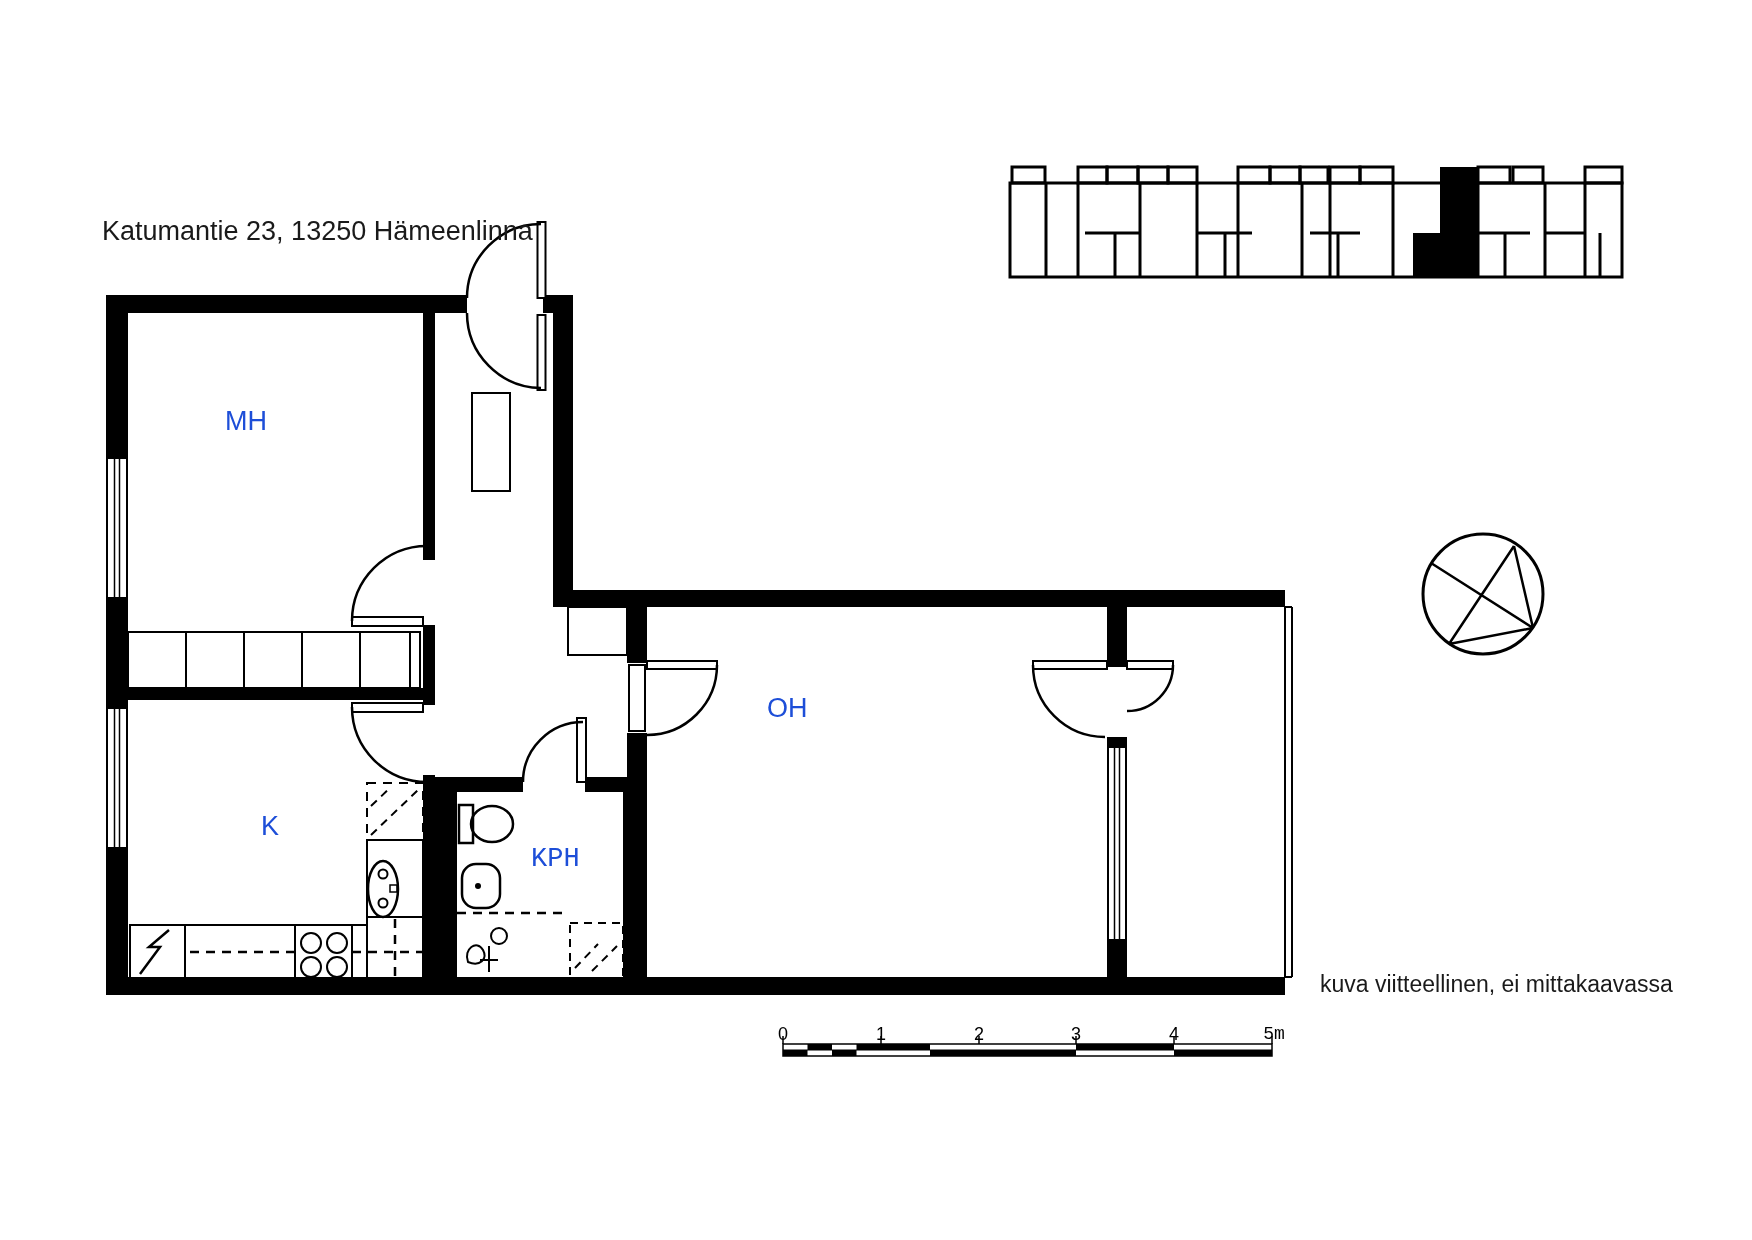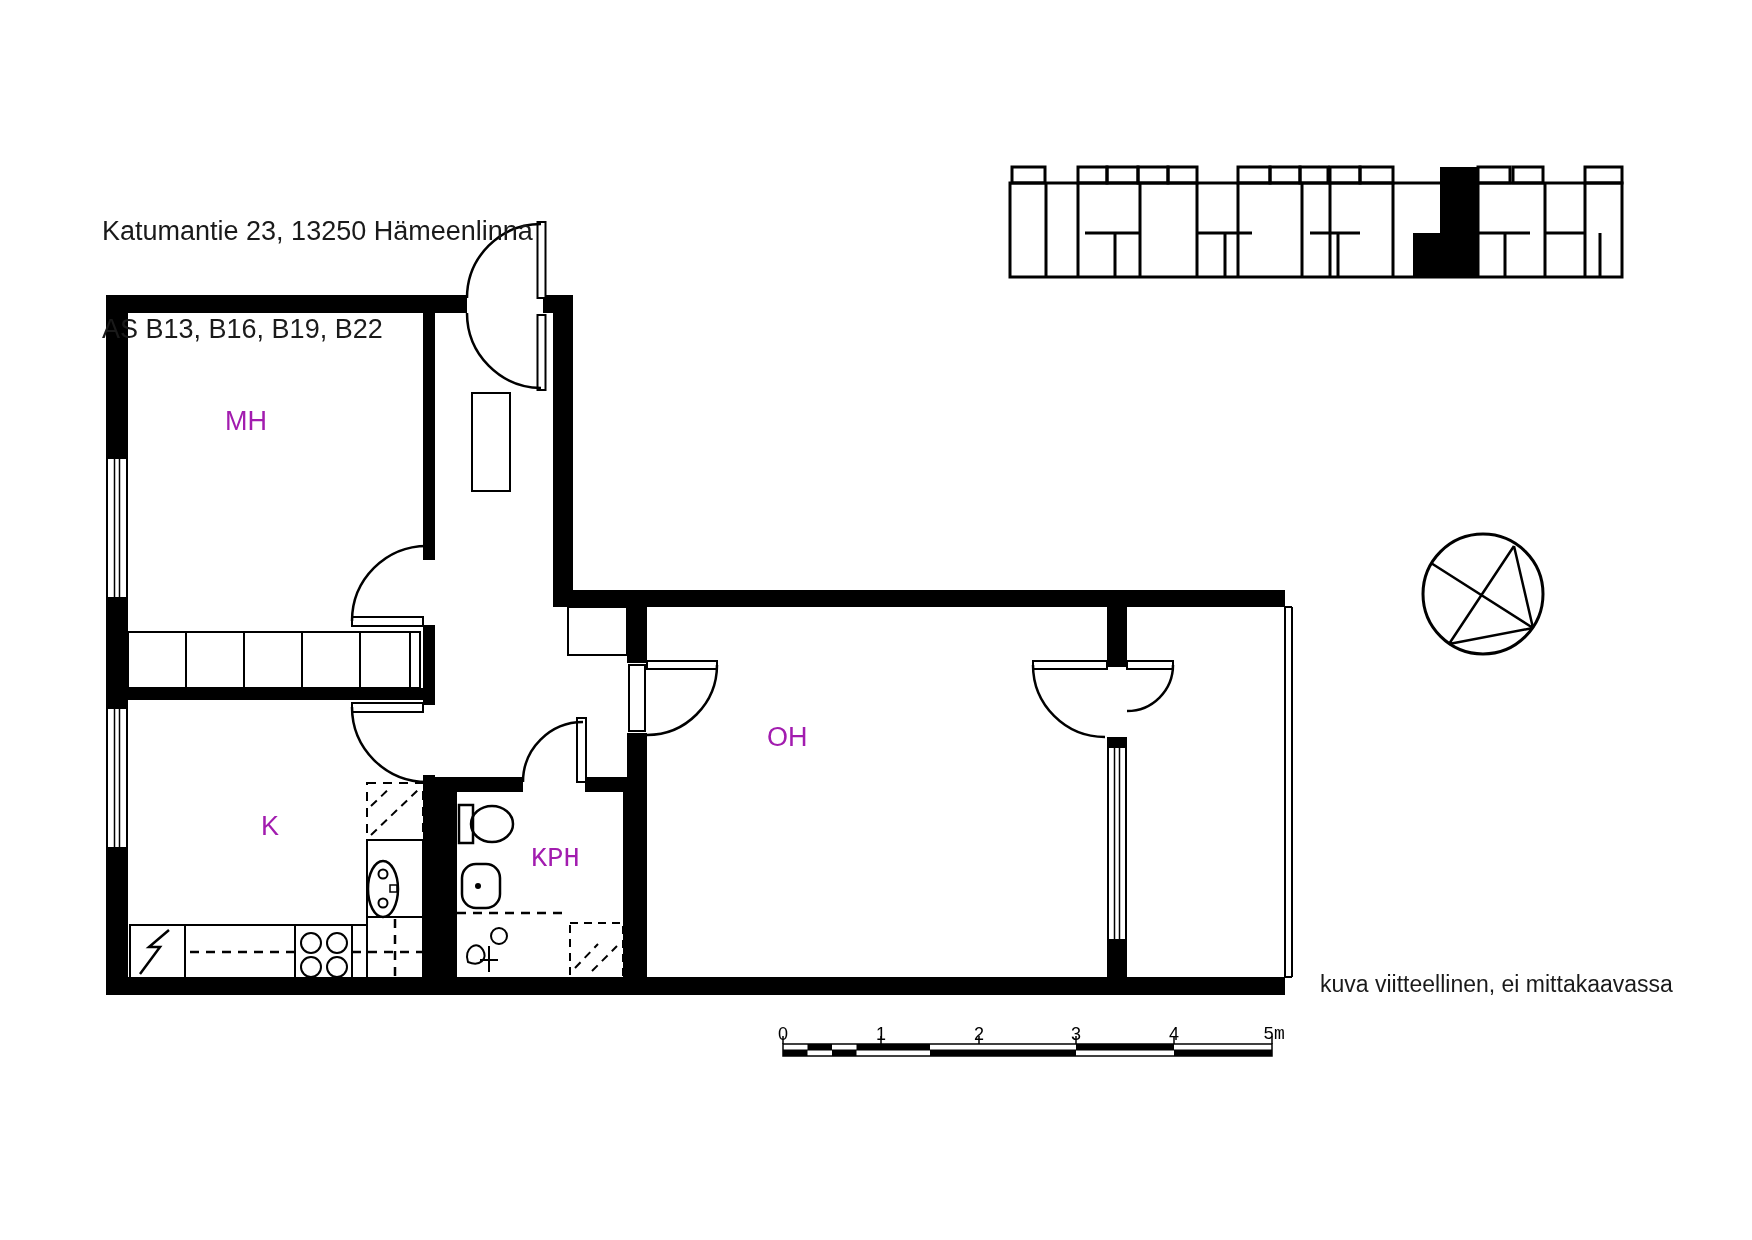--- a/index.html
+++ b/index.html
@@ -6,21 +6,21 @@
   .canvas{
     position:relative;
     width:1752px;height:1103px;
     background:#ffffff;
     font-family:"Liberation Sans",sans-serif;
     overflow:hidden;
   }
   .plan-svg{position:absolute;left:0;top:0;}
   .txt{position:absolute;color:#111;white-space:pre;}
   .header-block{left:102px;top:150px;font-size:27px;line-height:32.5px;color:#1a1a1a;}
-  .room-label{font-size:27px;color:#a21caf;}
+  .room-label{font-size:27px;color:#1d4ed8;}
   .note{left:1320px;top:971px;font-size:23px;color:#1a1a1a;}
   .scale-num{font-size:18px;color:#000;width:36px;text-align:center;top:1024px;}
 </style>
 </head>
 <body>
 
 <div class="canvas">
 
   <svg class="plan-svg" width="1752" height="1240" viewBox="0 0 1752 1240">
 
@@ -222,27 +222,26 @@
         <rect x="832" y="1050" width="24.5" height="6"></rect>
         <rect x="930" y="1050" width="146" height="6"></rect>
         <rect x="1174" y="1050" width="98" height="6"></rect>
       </g>
       <path d="M783,1036 V1044 M881,1036 V1044 M979,1036 V1044 M1076,1036 V1044 M1174,1036 V1044 M1272,1036 V1044" stroke="#000" stroke-width="1.5"></path>
     </g>
   </svg>
 
   <div class="txt header-block">
     <div>Katumantie 23, 13250 Hämeenlinna</div>
-    <div>AS B13, B16, B19, B22</div>
   </div>
 
   <div class="txt room-label" style="left:225px;top:406px;">MH</div>
   <div class="txt room-label" style="left:261px;top:811px;">K</div>
   <div class="txt room-label" style="left:531px;top:844px;font-family:Liberation Mono, monospace;">KPH</div>
-  <div class="txt room-label" style="left:767px;top:722px;">OH</div>
+  <div class="txt room-label" style="left:767px;top:693px;">OH</div>
 
   <div class="txt scale-num" style="left:765px;">0</div>
   <div class="txt scale-num" style="left:863px;">1</div>
   <div class="txt scale-num" style="left:961px;">2</div>
   <div class="txt scale-num" style="left:1058px;">3</div>
   <div class="txt scale-num" style="left:1156px;">4</div>
   <div class="txt scale-num" style="left:1256px;font-family:Liberation Mono, monospace;">5m</div>
 
   <div class="txt note">kuva viitteellinen, ei mittakaavassa</div>
 </div>

